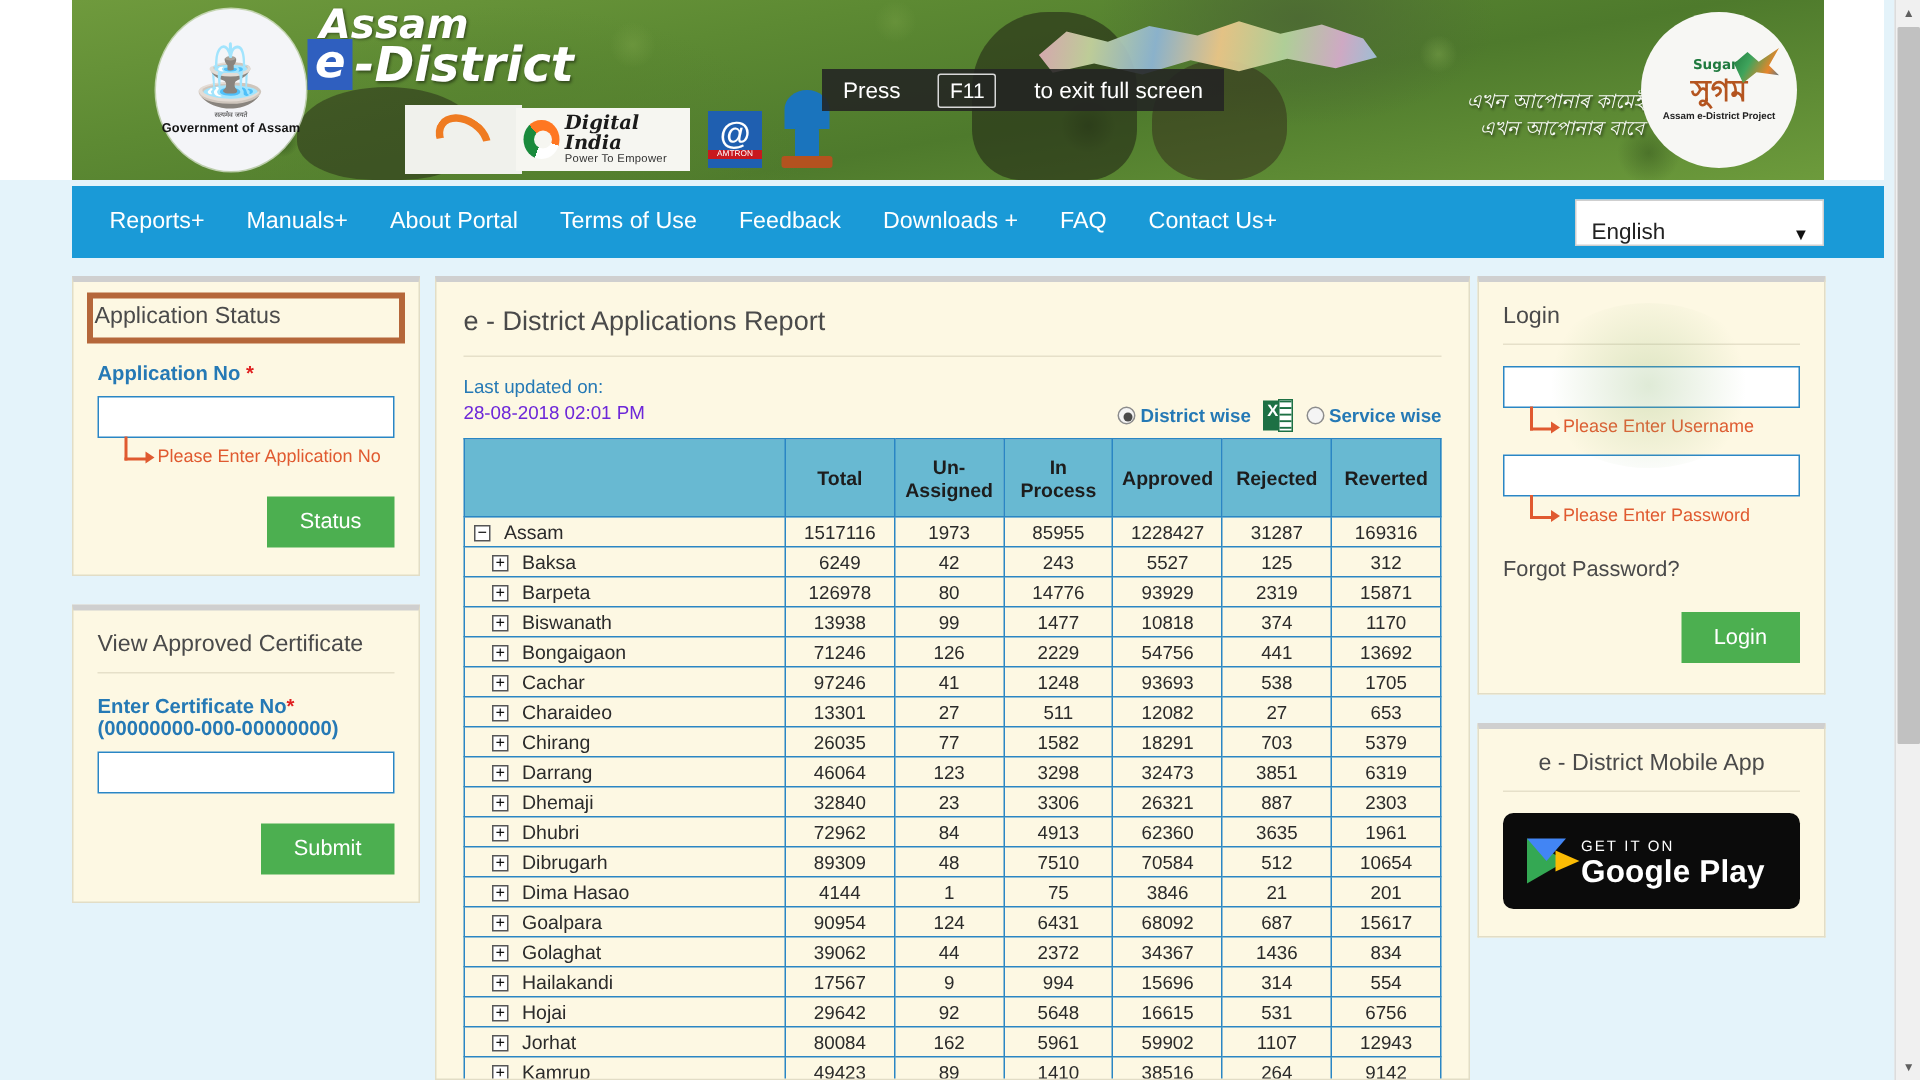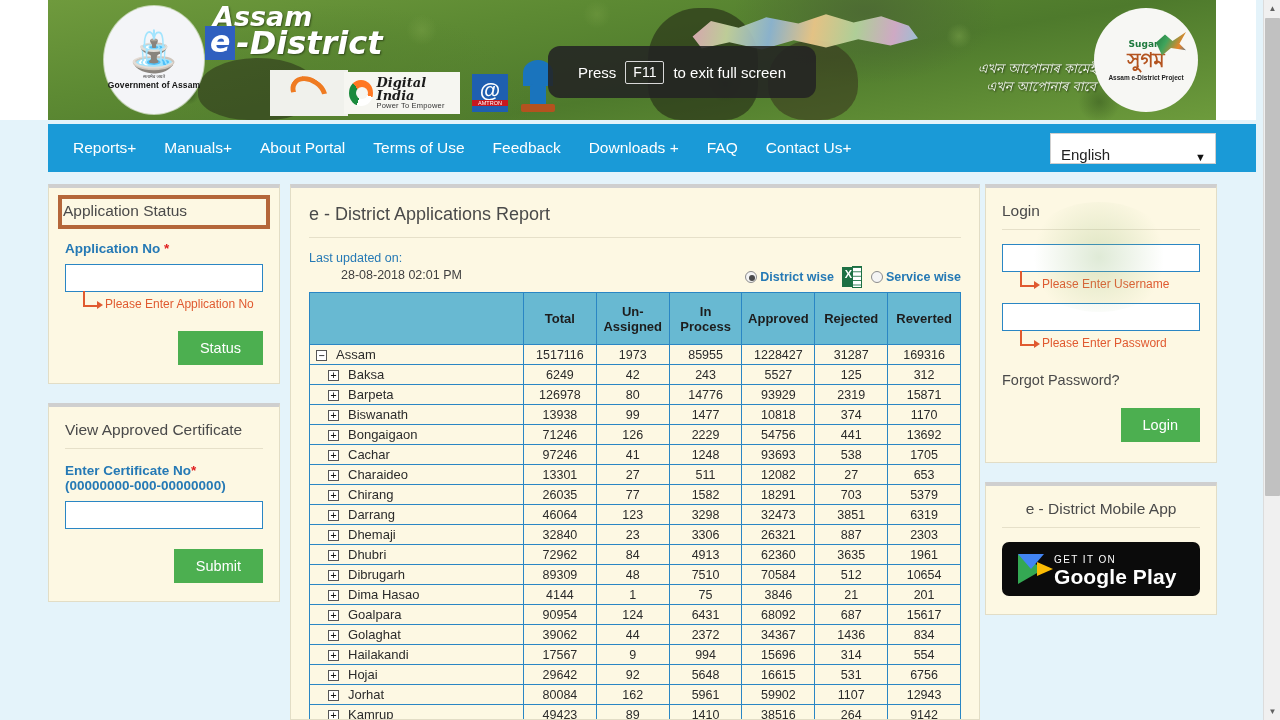--- a/index.html
+++ b/index.html
@@ -177,24 +177,24 @@
   }
   .sg-bird {
     position: absolute; right: 12px; top: 24px; width: 30px; height: 26px;
     background: linear-gradient(120deg, #1f7a3e 0%, #3fa45c 35%, #e8852a 70%, #1f6fb2 100%);
     clip-path: polygon(0% 40%, 30% 10%, 55% 35%, 100% 0%, 78% 45%, 100% 70%, 50% 62%, 20% 90%);
   }
   .sg-bot { font-size: 6.5px; color: #222; font-weight: bold; margin-top: 3px; }
 
   
   .f11 {
-    position: absolute; left: 500px; top: 46px; width: 268px; height: 52px;
+    position: absolute; left: 500px; top: 46px; width: 268px; height: 28px;
     background: rgba(35,35,35,.88);
-    display: flex; align-items: center; justify-content: center; gap: 9px;
-    color: #ffffff; font-size: 15px; border-radius: 12px;
+    display: flex; align-items: center; justify-content: center; gap: 25px;
+    color: #ffffff; font-size: 15px;
   }
   .f11-key {
     border: 1px solid #d8d8d8; border-radius: 2px;
     padding: 2px 7px; font-size: 14px; line-height: 17px;
   }
 
   
   .navbar {
     position: absolute; left: 48px; top: 124px; width: 1208px; height: 48px;
     background: #1a9ad7;
@@ -277,21 +277,21 @@
     background: #fdf8e3; border: 1px solid #e2ddc6; border-top: 4px solid #cfcfcf;
     padding: 16px 18px 0 18px; height: 536px; overflow: hidden; position: relative;
   }
   .report-title {
     font-size: 18px; color: #4a4a4a; padding-bottom: 12px;
     border-bottom: 1px solid #e6e0c9; margin-bottom: 12px;
   }
   .meta-row { position: relative; height: 42px; }
   .meta-left { font-size: 12.5px; line-height: 17px; }
   .meta-l1 { color: #2579b5; }
-  .meta-l2 { color: #404040; margin-left: 32px; }
+  .meta-l2 { color: #6d28d9; }
   .meta-right {
     position: absolute; right: 0; bottom: 4px;
     display: flex; align-items: center; gap: 2px;
   }
   .radio {
     width: 12px; height: 12px; border-radius: 50%;
     border: 1px solid #8c8c8c; background: #f4f4f4; position: relative; flex: none;
     margin-right: 1px;
   }
   .radio.on::after {
@@ -343,21 +343,21 @@
 
   
   .panel.login-panel { padding-bottom: 20px; position: relative; overflow: hidden; }
   .login-wm {
     position: absolute; left: 38px; top: 14px; width: 150px; height: 110px;
     border-radius: 50%; background: radial-gradient(circle, rgba(140,180,110,.28) 0%, rgba(140,180,110,0) 70%);
     pointer-events: none;
   }
   .forgot { font-size: 14.5px; color: #4a4a4a; margin-top: 22px; }
   .gp-badge {
-    background: #0b0b0b; border-radius: 7px; height: 54px;
+    background: #0b0b0b; border-radius: 7px; height: 64px;
     display: flex; align-items: center; gap: 10px; padding: 0 16px;
     margin-top: 8px; cursor: pointer;
   }
   .gp-tri {
     width: 0; height: 0; flex: none;
     border-top: 15px solid transparent; border-bottom: 15px solid transparent;
     border-left: 26px solid #34a853;
     position: relative;
   }
   .gp-tri::before {

